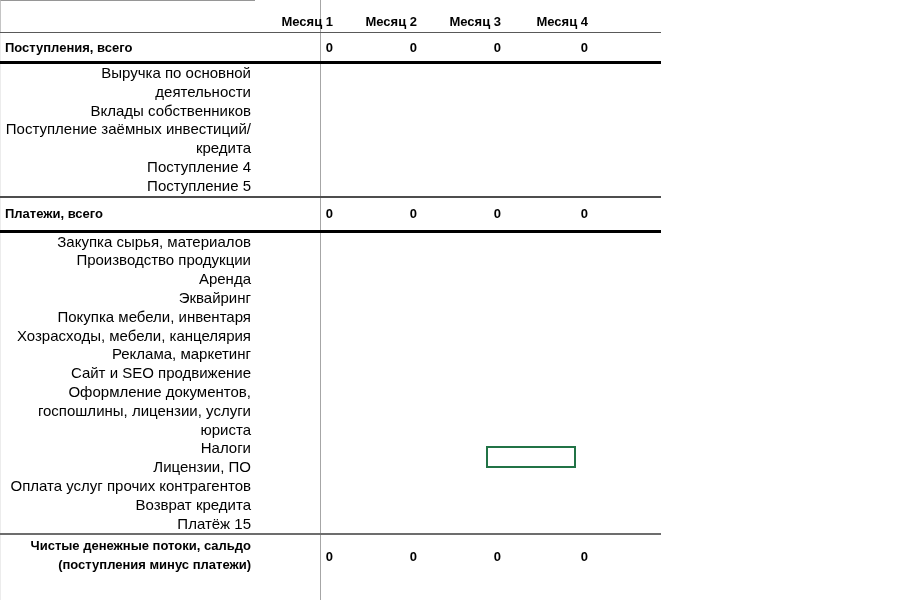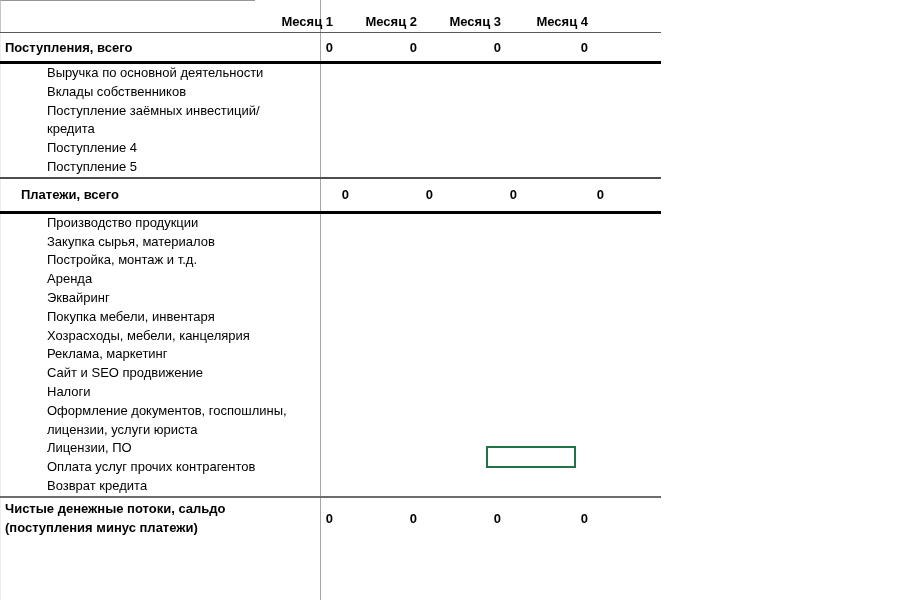--- a/index.html
+++ b/index.html
@@ -3,39 +3,39 @@
 <meta charset="utf-8">
 <style>
   html,body{margin:0;padding:0;background:#ffffff;}
   body{font-family:"Liberation Sans","DejaVu Sans",sans-serif;color:#000;}
   .sheet{position:relative;width:900px;height:600px;background:#fff;overflow:hidden;}
   .edge-line{position:absolute;left:0;top:0;width:1px;height:600px;background:#ececec;}
   .col-gridline{position:absolute;left:320px;top:0;width:1px;height:600px;background:#a6a6a6;}
   .table{position:absolute;left:0;top:0;width:661px;}
   .row{display:flex;align-items:stretch;}
   .cell{box-sizing:border-box;}
-  .label-col{width:255px;padding-left:5px;padding-right:4px;}
+  .label-col{width:255px;padding-left:5px;padding-right:4px;text-align:right;}
   .val-col{text-align:right;padding-right:7px;}
   .v0{width:85px}.v1{width:84px}.v2{width:84px}.v3{width:87px}
 
   
   .header-row{height:32px;border-bottom:1px solid #595959;font-weight:bold;font-size:13px;}
   .header-row .cell{display:flex;align-items:flex-end;padding-bottom:3px;}
   .header-row .label-col{border-top:1px solid #969696;border-left:1px solid #c4c4c4;}
   .header-row .val-col{justify-content:flex-end;margin-top:6px;}
 
   
   .total-row{font-weight:bold;font-size:13px;border-bottom:3px solid #000;}
   .total-row .cell{display:flex;align-items:center;}
   .total-row .val-col{justify-content:flex-end;}
   .receipts-total{height:28px;}
-  .payments-total{height:32px;border-top:2px solid #4d4d4d;padding-left:16px;}
-
-  
-  .items .item-row{font-size:13px;padding-left:42px;}
+  .payments-total{height:32px;border-top:2px solid #4d4d4d;}
+
+  
+  .items .item-row{font-size:15px;}
   .items .label-col{line-height:18.8px;}
 
   
   .net-row{border-top:2px solid #6d6d6d;font-weight:bold;font-size:13px;min-height:42px;}
   .net-row .label-col{line-height:18.8px;padding-top:2px;}
   .net-row .val-col{display:flex;align-items:center;justify-content:flex-end;}
 
   
   .selection{position:absolute;left:486px;top:446px;width:90px;height:22px;
     border:2px solid #217346;background:#fff;box-sizing:border-box;}
@@ -106,41 +106,34 @@
     <div class="row total-row payments-total">
       <div class="cell label-col">Платежи, всего</div>
       <div class="cell val-col v0">0</div>
       <div class="cell val-col v1">0</div>
       <div class="cell val-col v2">0</div>
       <div class="cell val-col v3">0</div>
     </div>
 
     <div class="items">
         <div class="row item-row">
+          <div class="cell label-col">Закупка сырья, материалов</div>
+          <div class="cell val-col v0"></div>
+          <div class="cell val-col v1"></div>
+          <div class="cell val-col v2"></div>
+          <div class="cell val-col v3"></div>
+        </div>
+        <div class="row item-row">
           <div class="cell label-col">Производство продукции</div>
           <div class="cell val-col v0"></div>
           <div class="cell val-col v1"></div>
           <div class="cell val-col v2"></div>
           <div class="cell val-col v3"></div>
         </div>
         <div class="row item-row">
-          <div class="cell label-col">Закупка сырья, материалов</div>
-          <div class="cell val-col v0"></div>
-          <div class="cell val-col v1"></div>
-          <div class="cell val-col v2"></div>
-          <div class="cell val-col v3"></div>
-        </div>
-        <div class="row item-row">
-          <div class="cell label-col">Постройка, монтаж и т.д.</div>
-          <div class="cell val-col v0"></div>
-          <div class="cell val-col v1"></div>
-          <div class="cell val-col v2"></div>
-          <div class="cell val-col v3"></div>
-        </div>
-        <div class="row item-row">
           <div class="cell label-col">Аренда</div>
           <div class="cell val-col v0"></div>
           <div class="cell val-col v1"></div>
           <div class="cell val-col v2"></div>
           <div class="cell val-col v3"></div>
         </div>
         <div class="row item-row">
           <div class="cell label-col">Эквайринг</div>
           <div class="cell val-col v0"></div>
           <div class="cell val-col v1"></div>
@@ -169,34 +162,34 @@
           <div class="cell val-col v3"></div>
         </div>
         <div class="row item-row">
           <div class="cell label-col">Сайт и SEO продвижение</div>
           <div class="cell val-col v0"></div>
           <div class="cell val-col v1"></div>
           <div class="cell val-col v2"></div>
           <div class="cell val-col v3"></div>
         </div>
         <div class="row item-row">
+          <div class="cell label-col">Оформление документов, госпошлины, лицензии, услуги юриста</div>
+          <div class="cell val-col v0"></div>
+          <div class="cell val-col v1"></div>
+          <div class="cell val-col v2"></div>
+          <div class="cell val-col v3"></div>
+        </div>
+        <div class="row item-row">
           <div class="cell label-col">Налоги</div>
           <div class="cell val-col v0"></div>
           <div class="cell val-col v1"></div>
           <div class="cell val-col v2"></div>
           <div class="cell val-col v3"></div>
         </div>
         <div class="row item-row">
-          <div class="cell label-col">Оформление документов, госпошлины, лицензии, услуги юриста</div>
-          <div class="cell val-col v0"></div>
-          <div class="cell val-col v1"></div>
-          <div class="cell val-col v2"></div>
-          <div class="cell val-col v3"></div>
-        </div>
-        <div class="row item-row">
           <div class="cell label-col">Лицензии, ПО</div>
           <div class="cell val-col v0"></div>
           <div class="cell val-col v1"></div>
           <div class="cell val-col v2"></div>
           <div class="cell val-col v3"></div>
         </div>
         <div class="row item-row">
           <div class="cell label-col">Оплата услуг прочих контрагентов</div>
           <div class="cell val-col v0"></div>
           <div class="cell val-col v1"></div>
@@ -204,20 +197,27 @@
           <div class="cell val-col v3"></div>
         </div>
         <div class="row item-row">
           <div class="cell label-col">Возврат кредита</div>
           <div class="cell val-col v0"></div>
           <div class="cell val-col v1"></div>
           <div class="cell val-col v2"></div>
           <div class="cell val-col v3"></div>
         </div>
         <div class="row item-row">
+          <div class="cell val-col v0"></div>
+          <div class="cell val-col v1"></div>
+          <div class="cell val-col v2"></div>
+          <div class="cell val-col v3"></div>
+        </div>
+        <div class="row item-row">
+          <div class="cell label-col">Платёж 15</div>
           <div class="cell val-col v0"></div>
           <div class="cell val-col v1"></div>
           <div class="cell val-col v2"></div>
           <div class="cell val-col v3"></div>
         </div>
       </div>
 
     <div class="row net-row">
       <div class="cell label-col">Чистые денежные потоки, сальдо (поступления минус платежи)</div>
       <div class="cell val-col v0">0</div>

